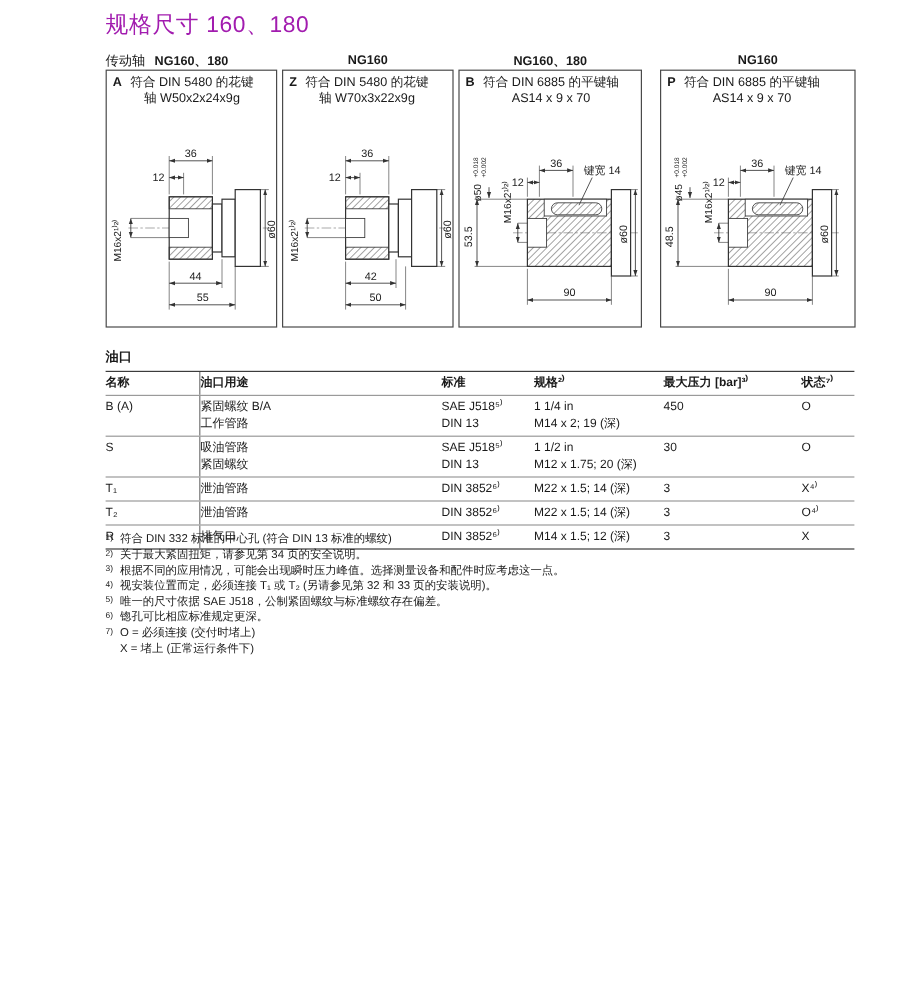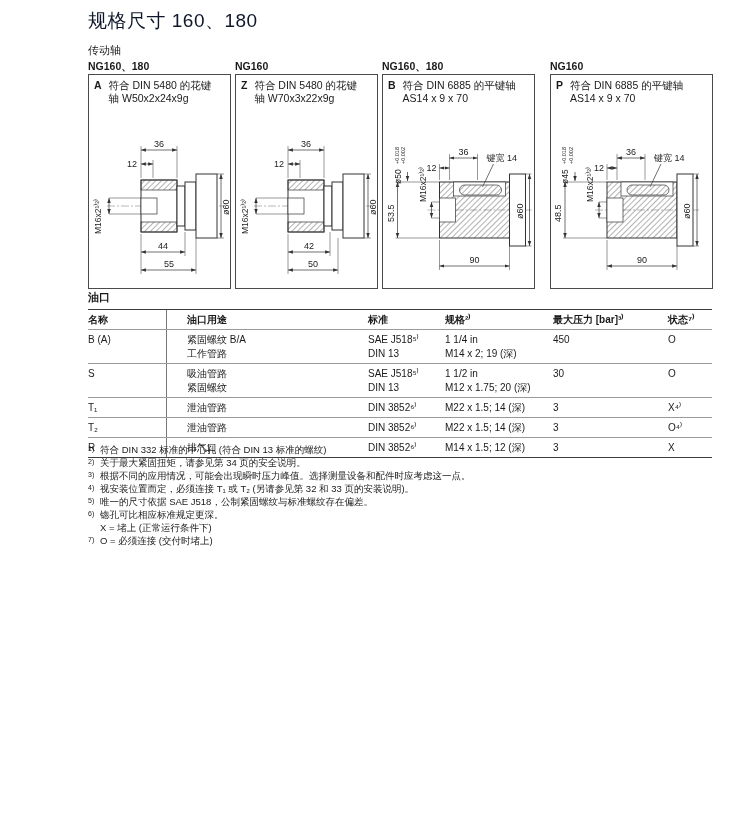--- a/index.html
+++ b/index.html
@@ -1,41 +1,41 @@
 <!DOCTYPE html>
 <html><head>
 <meta charset="utf-8">
 <style>
   html,body{margin:0;padding:0;background:#fff;}
   body{width:750px;height:834px;position:relative;font-family:"Liberation Sans",sans-serif;color:#1a1a1a;overflow:hidden;}
   .content{position:absolute;left:88px;top:6px;width:636px;}
   .header-row{display:flex;justify-content:space-between;align-items:flex-start;}
-  .page-title{font-size:19px;font-weight:500;letter-spacing:0.5px;color:#0f172a;margin:2px 0 0 0;}
+  .page-title{font-size:19px;font-weight:500;letter-spacing:0.5px;color:#a21caf;margin:2px 0 0 0;}
   .note{width:188px;font-size:9px;line-height:11.5px;color:#222;margin-top:2px;}
   .sec-heading{font-size:11px;font-weight:normal;margin-top:9px;}
   
   .panels{position:absolute;left:0;top:0;width:750px;height:300px;}
-  .panel{position:absolute;top:60px;}
+  .panel{position:absolute;top:44px;text-align:center;}
   .ng{font-size:10.5px;font-weight:bold;margin-bottom:2px;height:12px;}
   .panel-box{border:1px solid #4a4a4a;height:215px;box-sizing:border-box;background:#fff;display:flex;flex-direction:column;}
   .panel-head{display:flex;gap:7px;padding:4px 5px 0 5px;font-size:10.5px;line-height:13px;}
   .panel-code{font-weight:bold;}
   .panel-box svg{margin-top:auto;display:block;}
   svg text{font-family:"Liberation Sans",sans-serif;fill:#222;}
   .dim{font-size:9px;}
   .dimS{font-size:8.5px;}
   .tol{font-size:5.5px;}
   .cjk{font-size:9px;}
   
   .ports{position:absolute;left:88px;top:290px;width:624px;}
   .ports-heading{font-size:11px;font-weight:bold;margin-bottom:4px;}
   .trow{display:grid;grid-template-columns:78px 202px 77px 108px 115px 44px;font-size:10px;line-height:14px;}
   .thead{font-weight:bold;border-top:1.5px solid #3c3c3c;border-bottom:1px solid #9a9a9a;}
   .trow>div{padding:2.5px 4px 2.5px 0;}
-  .trow>div.c2{border-left:1px solid #777;padding-left:20px;}
+  .trow>div.c2{border-left:1px solid #777;padding-left:0;}
   .rline{border-bottom:1px solid #9a9a9a;}
   .rlast{border-bottom:1.5px solid #3c3c3c;}
   
   .footnotes{position:absolute;left:88px;top:443px;width:628px;font-size:9.5px;line-height:13px;}
   .fn{display:flex;}
   .fn-m{width:12px;flex:none;font-size:7px;position:relative;top:-1px;}
   .fn-t{flex:1;}
 </style>
 </head>
 <body>
@@ -365,20 +365,20 @@
     </div>
   <div class="fn">
       <span class="fn-m">5)</span>
       <span class="fn-t">唯一的尺寸依据 SAE J518，公制紧固螺纹与标准螺纹存在偏差。</span>
     </div>
   <div class="fn">
       <span class="fn-m">6)</span>
       <span class="fn-t">锪孔可比相应标准规定更深。</span>
     </div>
   <div class="fn">
+      <span class="fn-m">7)</span>
+      <span class="fn-t">O = 必须连接 (交付时堵上)</span>
+    </div>
+  <div class="fn">
       <span class="fn-m"></span>
       <span class="fn-t">X = 堵上 (正常运行条件下)</span>
     </div>
-  <div class="fn">
-      <span class="fn-m">7)</span>
-      <span class="fn-t">O = 必须连接 (交付时堵上)</span>
-    </div>
 </div>
 
 </body></html>

